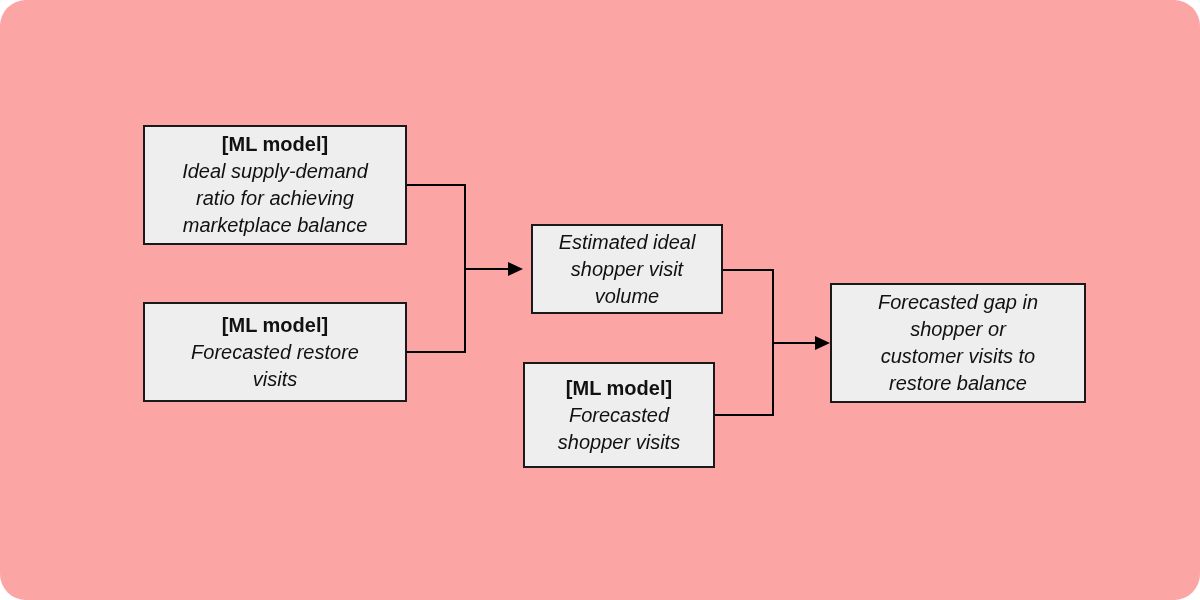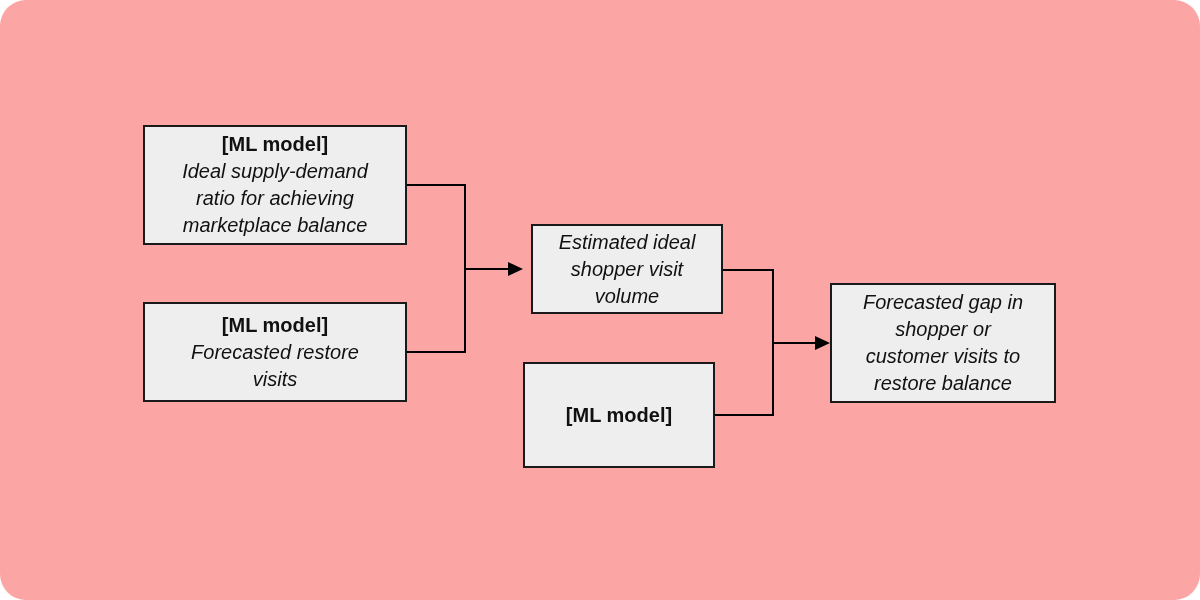--- a/index.html
+++ b/index.html
@@ -37,21 +37,21 @@
     font-size: 20px;
     line-height: 27px;
   }
   .node-tag { font-weight: bold; }
   .node-label { white-space: pre-line; font-style: italic; }
 
   .n1 { left: 143px; top: 125px; width: 264px; height: 120px; }
   .n2 { left: 143px; top: 302px; width: 264px; height: 100px; }
   .n3 { left: 523px; top: 224px; width: 192px; height: 90px; margin-left: 8px; }
   .n4 { left: 523px; top: 362px; width: 192px; height: 106px; }
-  .n5 { left: 830px; top: 283px; width: 226px; height: 120px; }
+  .n5 { left: 830px; top: 283px; width: 256px; height: 120px; }
 </style>
 </head>
 <body>
 
 <div class="canvas">
 
   <svg class="connectors" viewBox="0 0 1200 600" xmlns="http://www.w3.org/2000/svg">
 
     <path d="M407,185 L465,185 L465,352 L407,352" fill="none" stroke="#000000" stroke-width="2"></path>
     <line x1="465" y1="269" x2="509" y2="269" stroke="#000000" stroke-width="2"></line>
@@ -76,20 +76,22 @@
   </div>
 
   <div class="node n3">
     <div class="node-label">Estimated ideal
 shopper visit
 volume</div>
   </div>
 
   <div class="node n4">
     <div class="node-tag">[ML model]</div>
+    <div class="node-label">Forecasted
+shopper visits</div>
   </div>
 
   <div class="node n5">
     <div class="node-label">Forecasted gap in
 shopper or
 customer visits to
 restore balance</div>
   </div>
 
 </div>

